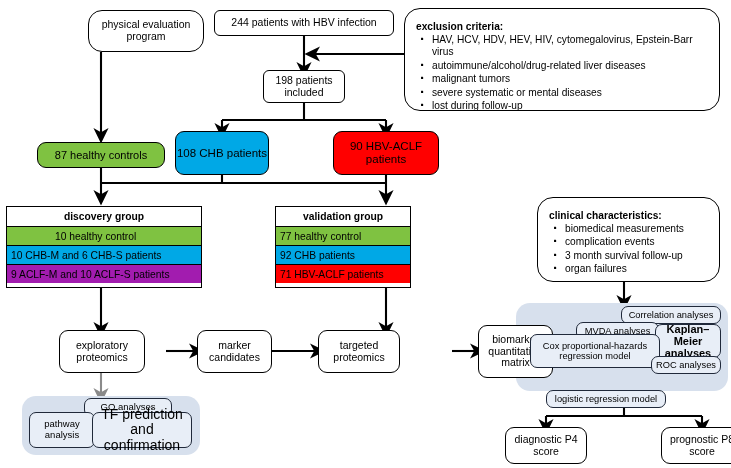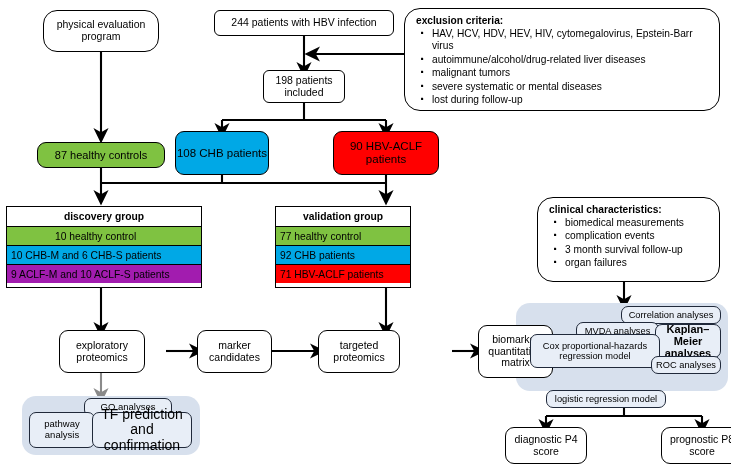--- a/index.html
+++ b/index.html
@@ -28,29 +28,29 @@
     justify-content:center;
     text-align:center;
     border:1.6px solid #000;
     background:#fff;
     color:#000;
     line-height:1.12;
     z-index:3;
   }
   .rounded{border-radius:9px;}
   .rounded-sm{border-radius:6px;}
-  .rounded-lg{border-radius:14px;}
+  .rounded-lg{border-radius:14px;margin-left:45px;}
   .bullets{
     position:absolute;
     box-sizing:border-box;
     border:1.8px solid #000;
     border-radius:16px;
     background:#fff;
     z-index:3;
-    padding:6px 10px 6px 10px;
+    padding:12px 10px 6px 10px;
     text-align:left;
   }
   .bullets .hd{
     font-weight:bold;
     margin:0 0 2px 1px;
   }
   .bullets ul{
     margin:0;
     padding:0;
     list-style:none;

